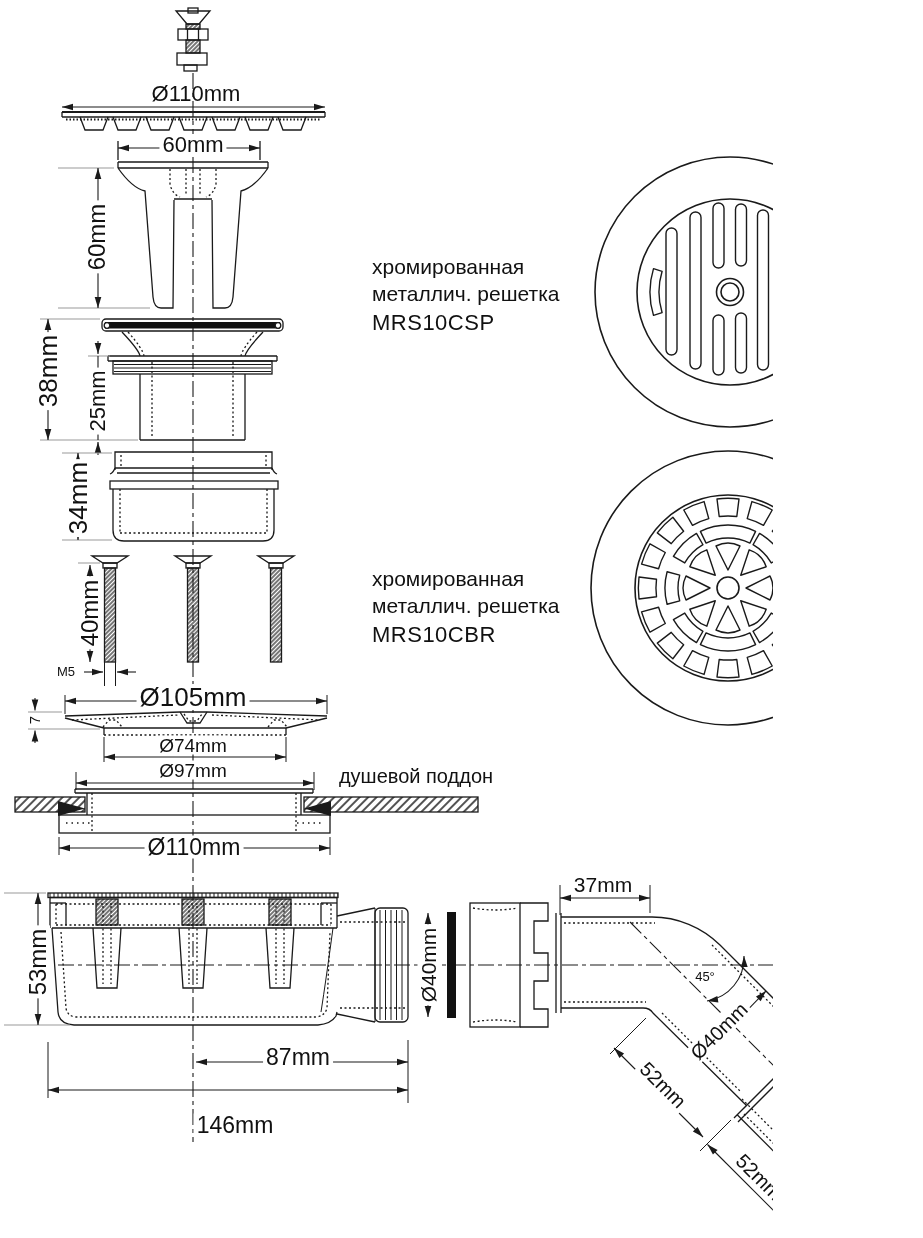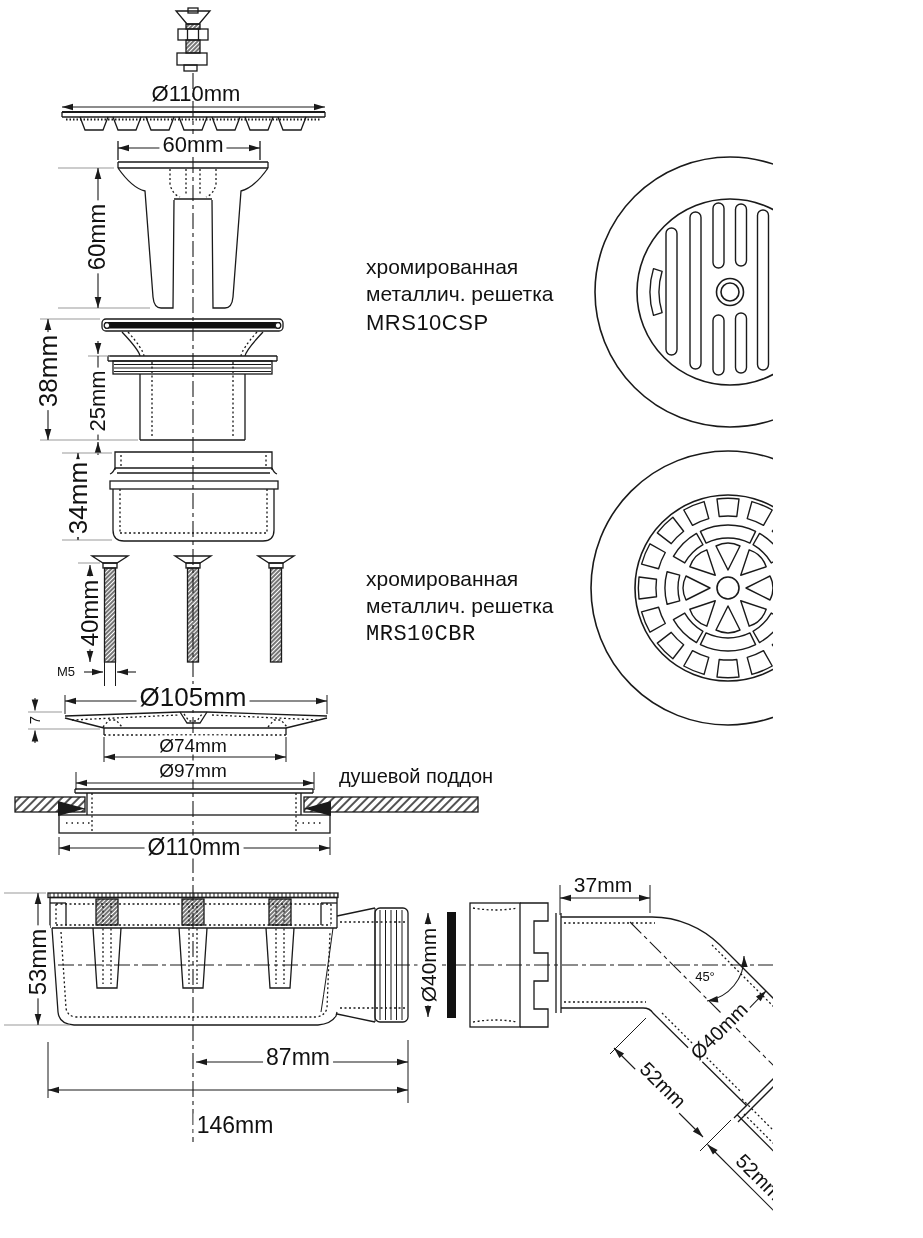--- a/index.html
+++ b/index.html
@@ -8,21 +8,21 @@
   .art{position:absolute;left:0;top:0;}
   .lbl{position:absolute;white-space:nowrap;color:#111;line-height:1;
        transform:translate(-50%,-50%);}
   .bg{background:#fff;padding:0 3px;}
   .r90{transform:translate(-50%,-50%) rotate(-90deg);}
   .r45{transform:translate(-50%,-50%) rotate(45deg);}
   .rm45{transform:translate(-50%,-50%) rotate(-45deg);}
   .fs15{font-size:15px;} .fs17{font-size:13px;} .fs19{font-size:19px;}
   .fs20{font-size:20px;} .fs21{font-size:21px;} .fs22{font-size:22px;}
   .fs23{font-size:23px;} .fs24{font-size:24px;} .fs26{font-size:26px;}
-  .prod{position:absolute;font-size:21px;line-height:1;white-space:nowrap;}
+  .prod{position:absolute;font-size:21px;line-height:1;white-space:nowrap;margin-left:6px;}
   .code{font-size:22px;letter-spacing:.5px;}
 </style>
 </head>
 <body>
 
 <div class="stage">
 
 <svg class="art" width="923" height="1238" viewBox="0 0 923 1238" stroke="#1a1a1a" fill="none" stroke-width="1.3">
   <defs>
     <marker id="ah" viewBox="-12 -4 13 8" refX="0" refY="0" markerWidth="13" markerHeight="8" orient="auto-start-reverse" markerUnits="userSpaceOnUse">
@@ -416,15 +416,15 @@
 <div class="lbl bg rm45 fs20" style="left:719px;top:1031px;">Ø40mm</div>
 <div class="lbl bg r45 fs20" style="left:663px;top:1085px;">52mm</div>
 <div class="lbl bg rm45 fs20" style="left:823px;top:1091px;">Ø50mm</div>
 <div class="lbl bg r45 fs20" style="left:759px;top:1177px;">52mm</div>
 
 <div class="prod" style="left:366px;top:256px;">хромированная</div>
 <div class="prod" style="left:366px;top:283px;">металлич. решетка</div>
 <div class="prod code" style="left:366px;top:312px;">MRS10CSP</div>
 <div class="prod" style="left:366px;top:568px;">хромированная</div>
 <div class="prod" style="left:366px;top:595px;">металлич. решетка</div>
-<div class="prod code" style="left:366px;top:624px;font-family:Liberation Mono, monospace;">MRS10CBR</div>
+<div class="prod code" style="left:366px;top:624px;">MRS10CBR</div>
 
 </div>
 
 </body></html>

